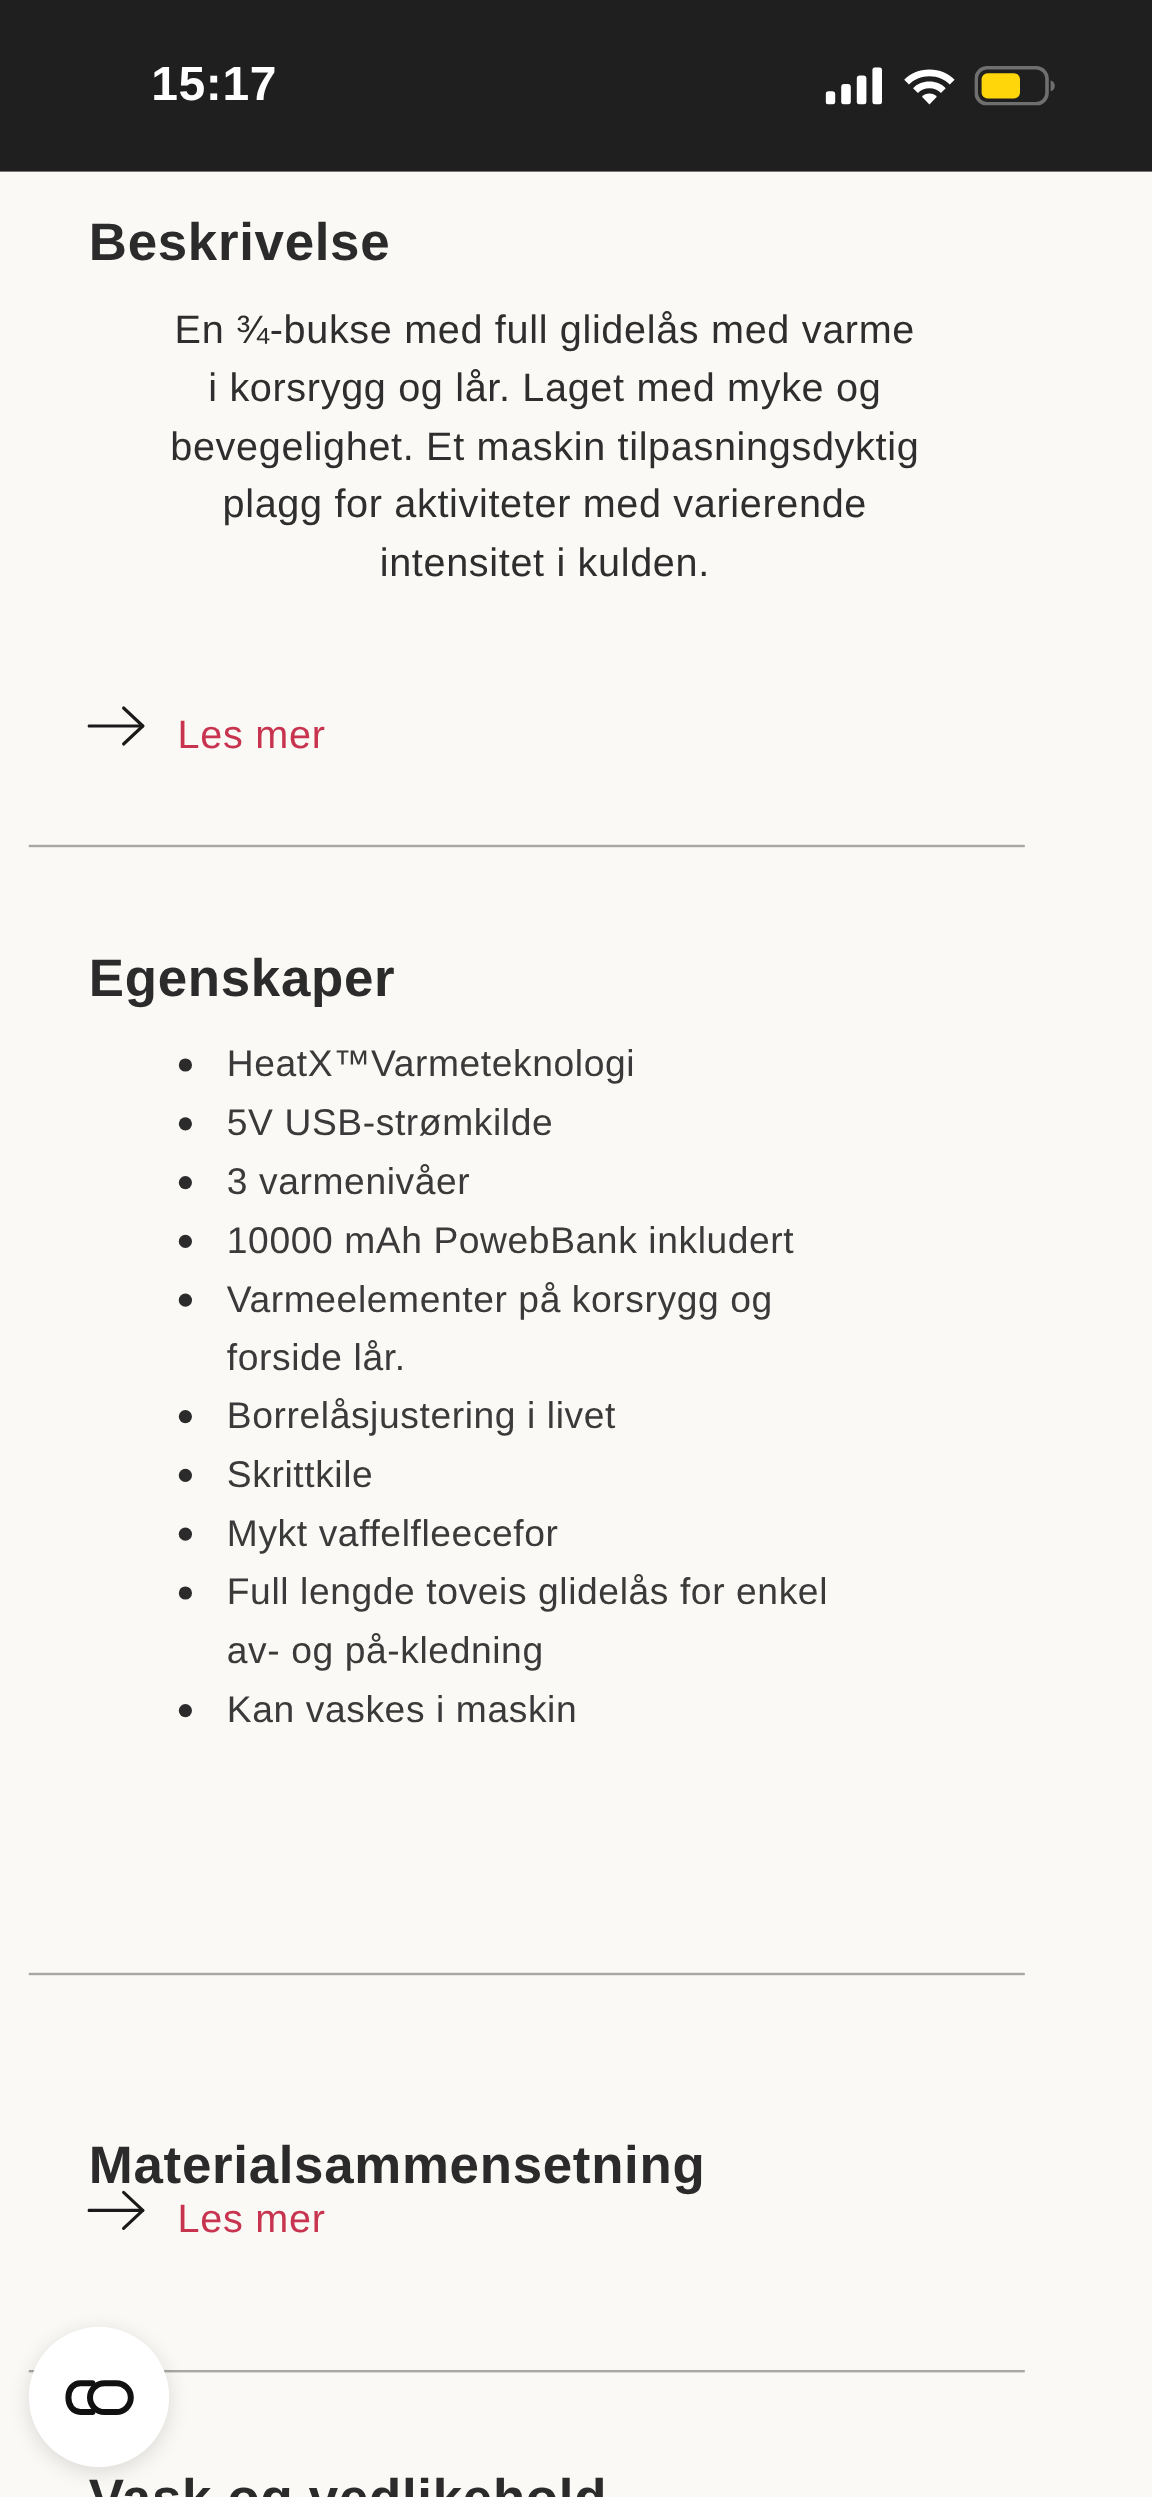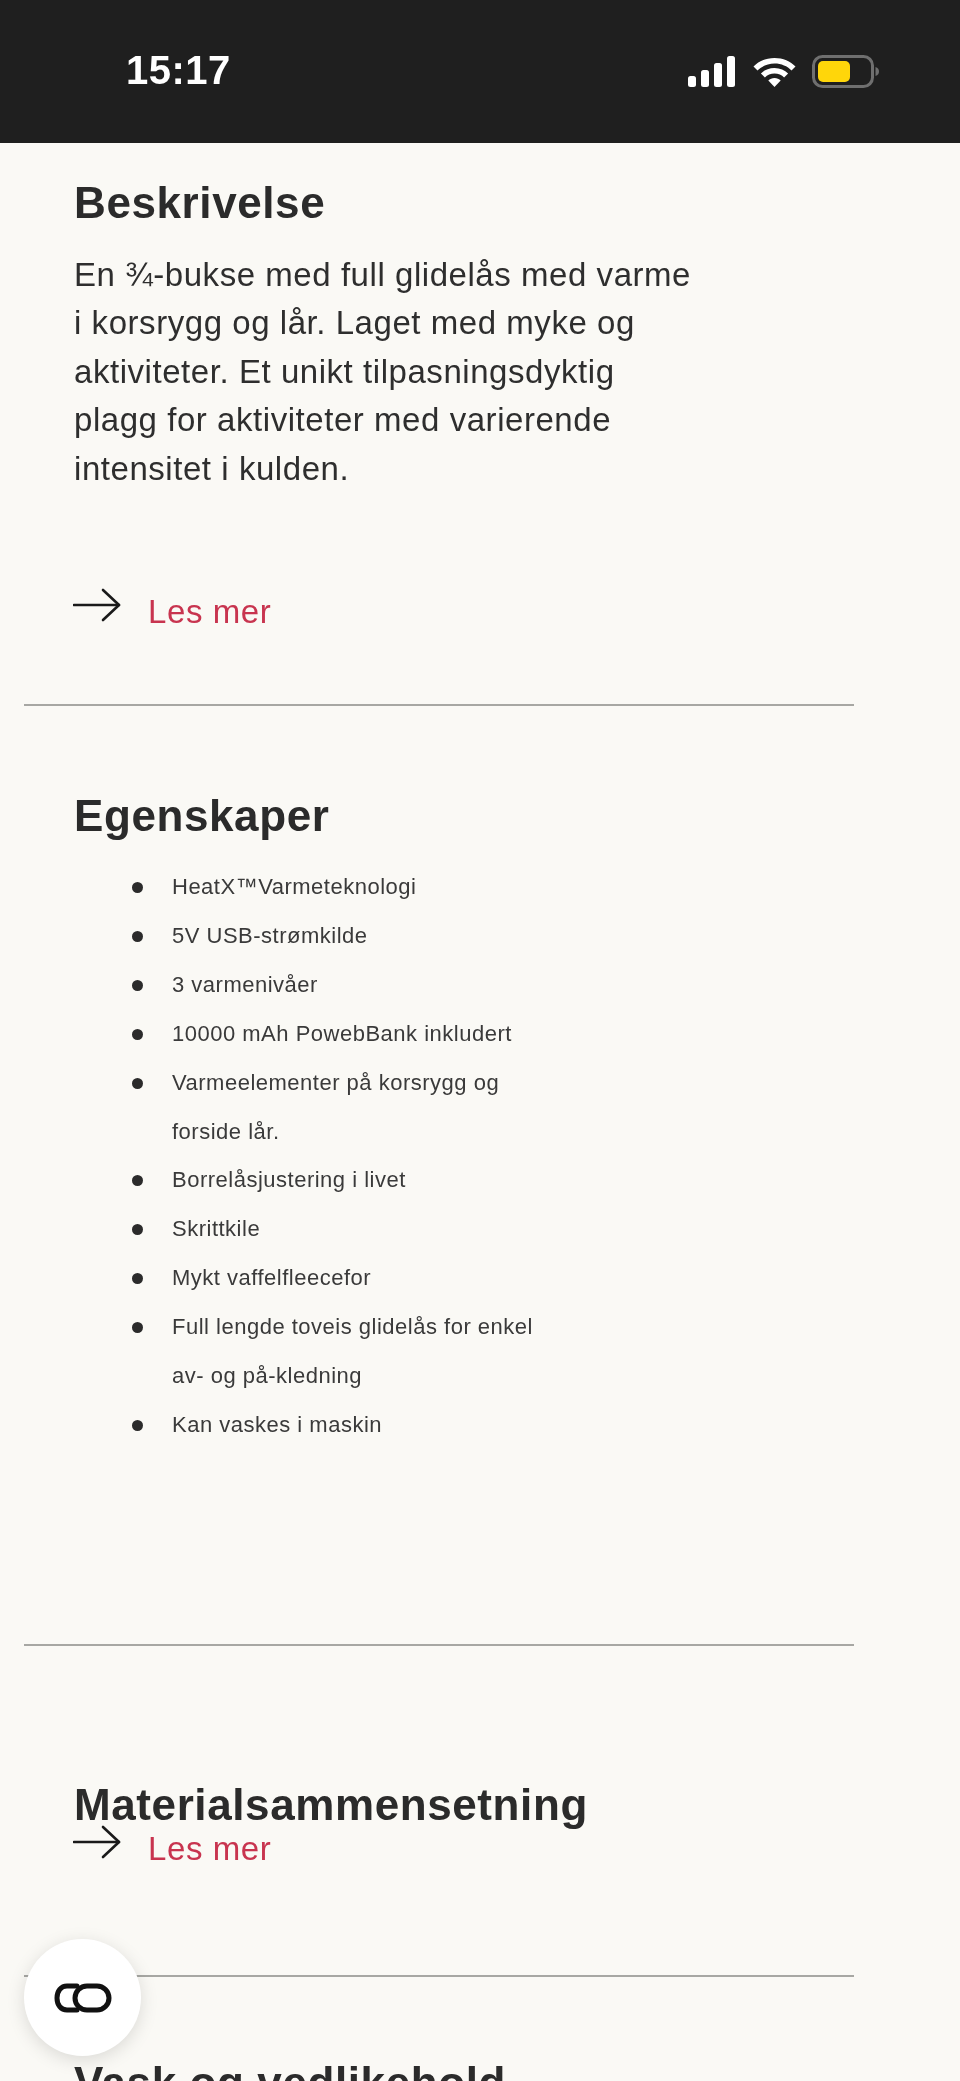--- a/index.html
+++ b/index.html
@@ -63,20 +63,21 @@
   .paragraph {
     position: absolute;
     left: 74px;
     top: 251px;
     width: 760px;
     margin: 0;
     font-size: 33px;
     line-height: 48.4px;
     color: #2e2e2e;
     letter-spacing: 0.55px;
+    text-align: center;
   }
   .paragraph .line {
     display: block;
     white-space: nowrap;
   }
   .read-more {
     position: absolute;
     left: 73px;
     height: 48px;
     display: flex;
@@ -109,24 +110,25 @@
     left: 0;
     top: 863px;
     width: 860px;
     margin: 0;
     padding: 0;
     list-style: none;
   }
   .feature-item {
     position: relative;
     padding-left: 172px;
-    font-size: 22px;
+    font-size: 31px;
     line-height: 48.9px;
     color: #3a3a3a;
     letter-spacing: 0.5px;
+    margin-left: 17px;
   }
   .feature-item .bullet {
     position: absolute;
     left: 132px;
     top: 19px;
     width: 11px;
     height: 11px;
     border-radius: 50%;
     background: #2b2b2b;
   }
@@ -173,21 +175,21 @@
     <rect x="1.5" y="1.5" width="59" height="30" rx="9" fill="none" stroke="#6f6f6f" stroke-width="3"></rect>
     <rect x="6" y="6" width="32" height="21" rx="5" fill="#ffd60a"></rect>
     <path d="M63.5 12 C66 12.5 67 14.5 67 16.5 C67 18.5 66 20.5 63.5 21 Z" fill="#6f6f6f"></path>
   </svg>
 </div>
 
 <h2 class="heading" style="top:181px;">Beskrivelse</h2>
 <p class="paragraph">
   <span class="line">En ¾-bukse med full glidelås med varme</span>
   <span class="line">i korsrygg og lår. Laget med myke og</span>
-  <span class="line">aktiviteter. Et unikt tilpasningsdyktig</span>
+  <span class="line">bevegelighet. Et maskin tilpasningsdyktig</span>
   <span class="line">plagg for aktiviteter med varierende</span>
   <span class="line">intensitet i kulden.</span>
 </p>
 <a class="read-more" style="top:588px;">
   <svg class="arrow" viewBox="0 0 49 34">
     <line x1="1" y1="17" x2="46" y2="17" stroke="#1a1a1a" stroke-width="2.6" stroke-linecap="round"></line>
     <polyline points="30,2 46,17 30,32" fill="none" stroke="#1a1a1a" stroke-width="2.6" stroke-linecap="round" stroke-linejoin="round"></polyline>
   </svg>
   <span class="label">Les mer</span>
 </a>

